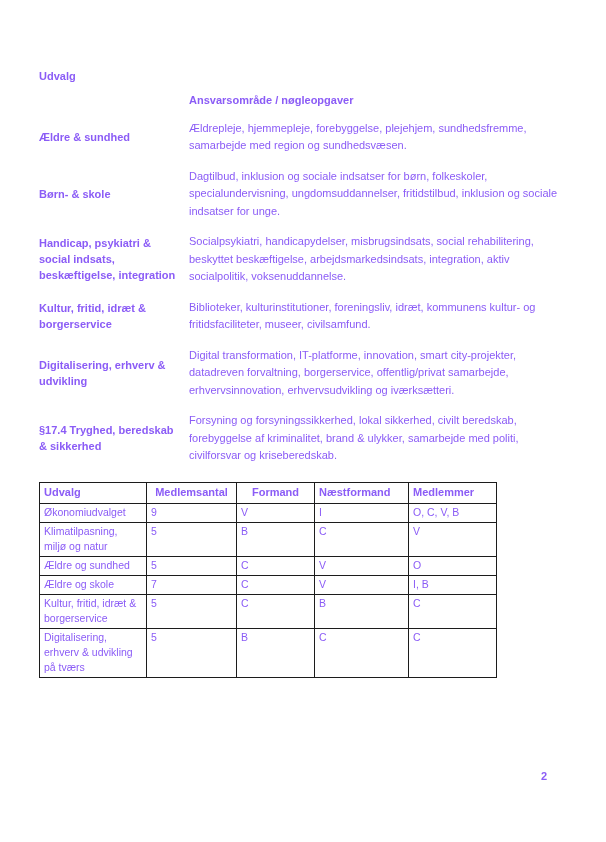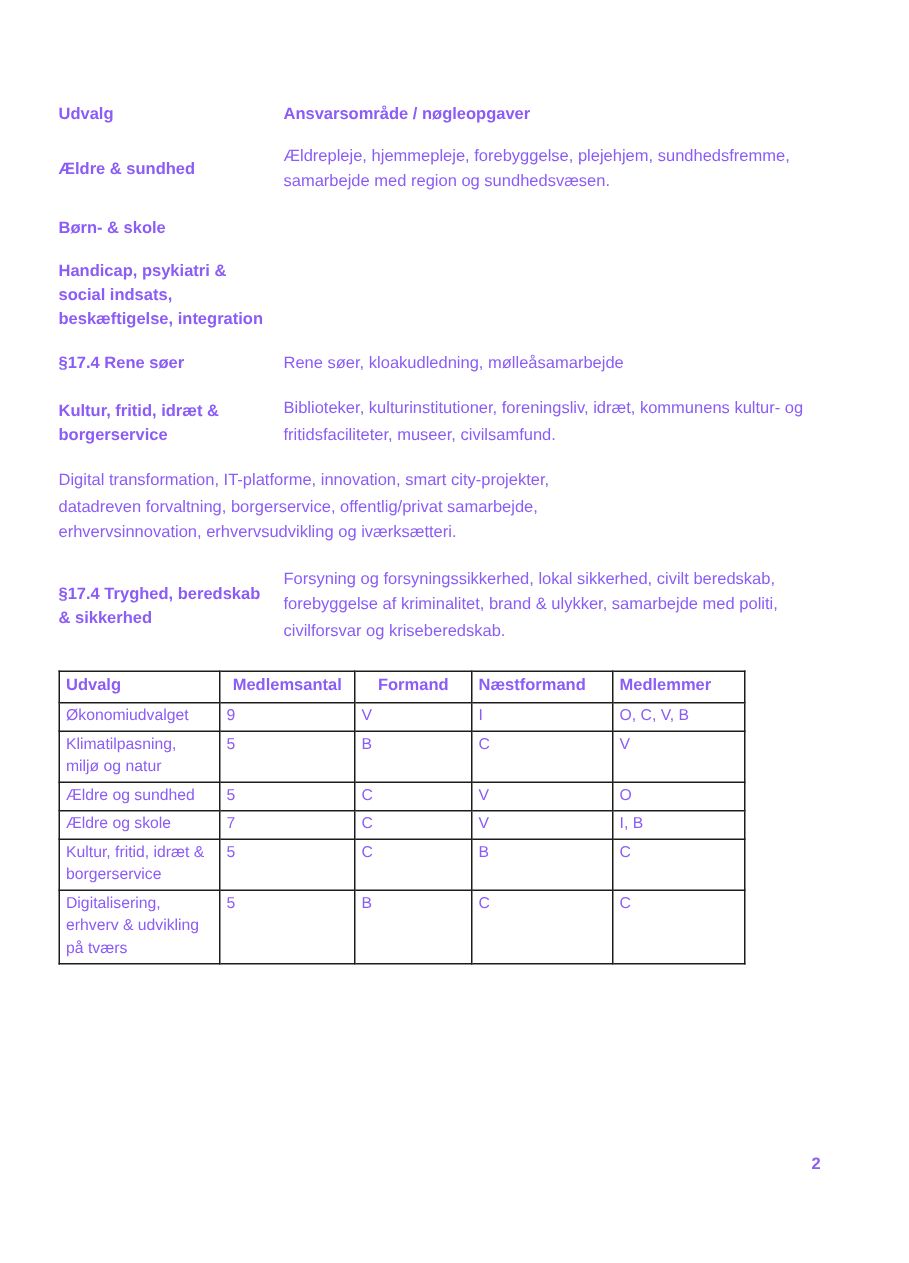--- a/index.html
+++ b/index.html
@@ -16,21 +16,21 @@
 
   
   .orow { display:flex; align-items:center; margin-bottom:13px; }
   .orow.header { margin-bottom:10px; align-items:flex-start; }
   .olabel {
     width:150px; flex-shrink:0;
     font-weight:bold; font-size:11px; line-height:16px;
     padding-right:6px; box-sizing:border-box;
   }
   .odesc  { width:382px; font-size:11px; line-height:17.5px; }
-  .orow.header .odesc { font-weight:bold; }
+  .orow.header .odesc { font-weight:bold;margin-top:24px; }
 
   
   table.committees {
     border-collapse:collapse;
     margin-top:17px;
     table-layout:fixed;
     width:457px;
     font-size:10.5px;
   }
   table.committees th, table.committees td {
@@ -66,37 +66,36 @@
         <div class="odesc">Ansvarsområde / nøgleopgaver</div>
       </div>
 
       <div class="orow">
         <div class="olabel">Ældre &amp; sundhed</div>
         <div class="odesc">Ældrepleje, hjemmepleje, forebyggelse, plejehjem, sundhedsfremme, samarbejde med region og sundhedsvæsen.</div>
       </div>
 
       <div class="orow">
         <div class="olabel">Børn- &amp; skole</div>
+        <div class="odesc">Dagtilbud, inklusion og sociale indsatser for børn, folkeskoler, specialundervisning, ungdomsuddannelser, fritidstilbud, inklusion og sociale indsatser for unge.</div>
       </div>
 
       <div class="orow">
         <div class="olabel">Handicap, psykiatri &amp; social indsats, beskæftigelse, integration</div>
+        <div class="odesc">Socialpsykiatri, handicapydelser, misbrugsindsats, social rehabilitering, beskyttet beskæftigelse, arbejdsmarkedsindsats, integration, aktiv socialpolitik, voksenuddannelse.</div>
       </div>
 
-      <div class="orow">
-        <div class="olabel">§17.4 Rene søer</div>
-        <div class="odesc">Rene søer, kloakudledning, mølleåsamarbejde</div>
-      </div>
 
       <div class="orow">
         <div class="olabel">Kultur, fritid, idræt &amp; borgerservice</div>
         <div class="odesc">Biblioteker, kulturinstitutioner, foreningsliv, idræt, kommunens kultur- og fritidsfaciliteter, museer, civilsamfund.</div>
       </div>
 
       <div class="orow">
+        <div class="olabel">Digitalisering, erhverv &amp; udvikling</div>
         <div class="odesc">Digital transformation, IT-platforme, innovation, smart city-projekter, datadreven forvaltning, borgerservice, offentlig/privat samarbejde, erhvervsinnovation, erhvervsudvikling og iværksætteri.</div>
       </div>
 
       <div class="orow">
         <div class="olabel">§17.4 Tryghed, beredskab &amp; sikkerhed</div>
         <div class="odesc">Forsyning og forsyningssikkerhed, lokal sikkerhed, civilt beredskab, forebyggelse af kriminalitet, brand &amp; ulykker, samarbejde med politi, civilforsvar og kriseberedskab.</div>
       </div>
     </div>
 
     <table class="committees">

